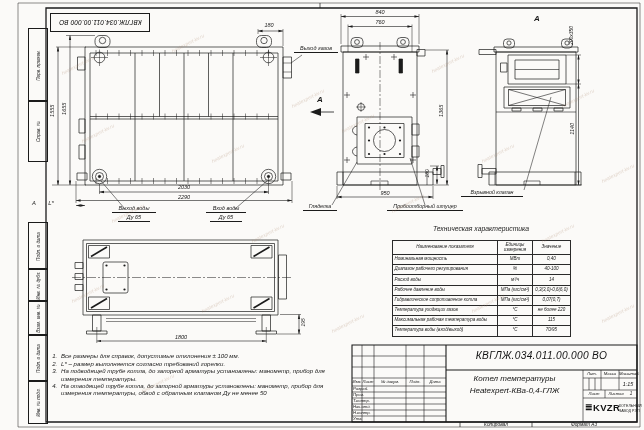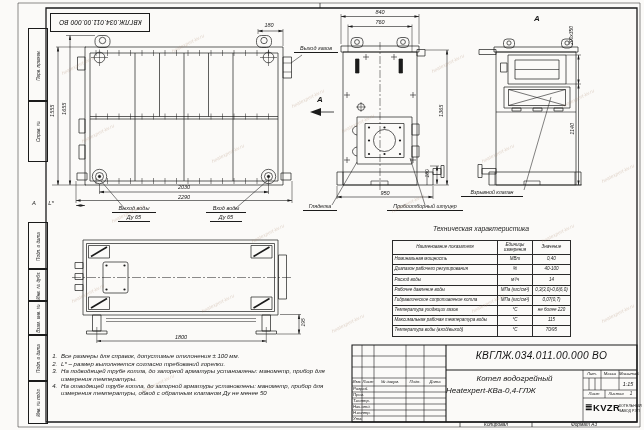--- a/index.html
+++ b/index.html
@@ -340,22 +340,22 @@
         </tr>
         <tr>
           <td>Температура воды (вход/выход)</td>
           <td class="c">°С</td>
           <td class="c">70/95</td>
         </tr>
       </tbody>
 </table>
 
 <span class="tb" style="left:446px;top:351px;width:191px;text-align:center;font-size:10.2px;letter-spacing:.3px">КВГЛЖ.034.011.00.000 ВО</span>
-<span class="tb" style="left:446px;top:375px;width:137px;text-align:center;font-size:8px">Котел водогрейный</span>
-<span class="tb" style="left:446px;top:387px;width:137px;font-size:8px">Heatexpert-КВа-0,4-ГЛЖ</span>
+<span class="tb" style="left:446px;top:375px;width:137px;text-align:center;font-size:8px">Котел температуры</span>
+<span class="tb" style="left:446px;top:387px;width:137px;text-align:center;font-size:8px">Heatexpert-КВа-0,4-ГЛЖ</span>
 <span class="tb" style="left:352px;top:380px;width:10px;text-align:center;font-size:4.2px">Изм.</span>
 <span class="tb" style="left:362px;top:380px;width:12px;text-align:center;font-size:4.2px">Лист</span>
 <span class="tb" style="left:374px;top:380px;width:32px;text-align:center;font-size:4.2px">№ докум.</span>
 <span class="tb" style="left:406px;top:380px;width:18px;text-align:center;font-size:4.2px">Подп.</span>
 <span class="tb" style="left:424px;top:380px;width:22px;text-align:center;font-size:4.2px">Дата</span>
 <span class="tb" style="left:353px;top:387px;font-size:4.2px">Разраб.</span>
 <span class="tb" style="left:353px;top:393px;font-size:4.2px">Пров.</span>
 <span class="tb" style="left:353px;top:399px;font-size:4.2px">Т.контр.</span>
 <span class="tb" style="left:353px;top:405px;font-size:4.2px">Нач.отд.</span>
 <span class="tb" style="left:353px;top:411px;font-size:4.2px">Н.контр.</span>

